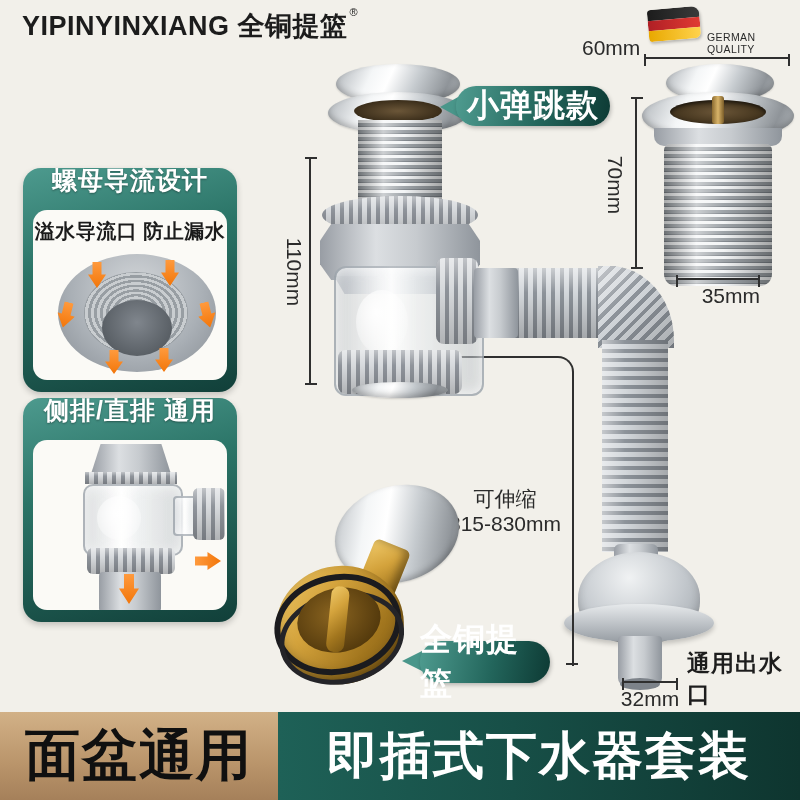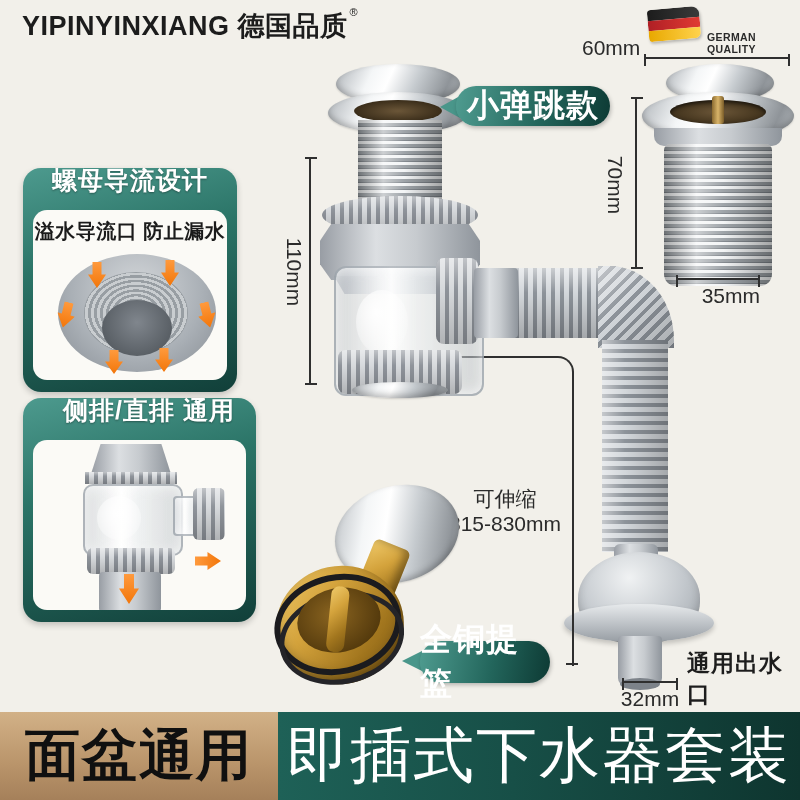--- a/index.html
+++ b/index.html
@@ -8,21 +8,21 @@
 
   
   .brand-row{position:absolute;left:22px;top:8px;display:flex;align-items:flex-start;color:#1c1c1c;}
   .brand-logo{font-size:27px;font-weight:bold;letter-spacing:.5px;}
   .reg{font-size:11px;margin-left:2px;margin-top:-2px;}
   .flag{position:absolute;left:648px;top:8px;width:52px;height:32px;transform:rotate(-5deg);border-radius:4px 8px 6px 4px;overflow:hidden;box-shadow:1px 2px 3px rgba(0,0,0,.25);}
   .flag .b{height:34%;background:linear-gradient(90deg,#1c1c1c,#3a3a3a);}
   .flag .r{height:33%;background:linear-gradient(90deg,#b01f25,#e03a33);}
   .flag .g{height:33%;background:linear-gradient(90deg,#e8a800,#ffd34d);}
   .quality-cn{position:absolute;left:707px;top:6px;font-size:22px;font-weight:bold;color:#1c1c1c;}
-  .quality-en{position:absolute;left:707px;top:31px;font-size:10.5px;letter-spacing:.4px;color:#2a2a2a;font-weight:bold;}
+  .quality-en{position:absolute;left:707px;top:31px;font-size:10.5px;letter-spacing:.4px;color:#2a2a2a;}
 
   
   .dl-h{position:absolute;height:0;border-top:2px solid #2f2f2f;}
   .dl-h::before,.dl-h::after{content:"";position:absolute;top:-5px;width:2px;height:12px;background:#2f2f2f;}
   .dl-h::before{left:0}.dl-h::after{right:0}
   .dl-v{position:absolute;width:0;border-left:2px solid #2f2f2f;}
   .dl-v::before,.dl-v::after{content:"";position:absolute;left:-6px;width:12px;height:2px;background:#2f2f2f;}
   .dl-v::before{top:0}.dl-v::after{bottom:0}
   .dim-text{position:absolute;font-size:21px;color:#2b2b2b;}
   .rot90{transform:rotate(90deg);text-align:center;}
@@ -62,32 +62,32 @@
   .hose-elbow{position:absolute;border-top-right-radius:85% 90%;background:repeating-linear-gradient(135deg,#8d939a 0 4px,#d3d7db 4px 9px);overflow:hidden;}
   .hose-elbow::after{content:"";position:absolute;inset:0;border-top-right-radius:85% 90%;background:linear-gradient(135deg,rgba(255,255,255,.5),rgba(255,255,255,0) 40%,rgba(0,0,0,.2));}
 
   
   .gold{background:linear-gradient(135deg,#f0ca6a 0%,#d4a33c 35%,#a2761e 70%,#7a5713 100%);}
 
   
   .banner-left{position:absolute;left:0;top:712px;width:278px;height:88px;background:linear-gradient(180deg,#d2b187,#b9946a 60%,#a5805a);display:flex;align-items:center;justify-content:center;}
   .banner-left span{font-size:55px;font-weight:bold;color:#101010;letter-spacing:2px;}
   .banner-right{position:absolute;left:278px;top:712px;width:522px;height:88px;background:linear-gradient(90deg,#1e6157 0%,#174f47 45%,#0e352f 100%);display:flex;align-items:center;justify-content:center;}
-  .banner-right span{font-size:61px;font-weight:normal;color:#fff;letter-spacing:2px;}
+  .banner-right span{font-size:51px;font-weight:bold;color:#fff;letter-spacing:2px;}
 
   .outlet-label{position:absolute;left:687px;top:648px;font-size:23px;font-weight:600;color:#1d1d1d;letter-spacing:1px;}
   .stretch{position:absolute;left:438px;top:486px;width:134px;text-align:center;font-size:21px;color:#2b2b2b;line-height:25px;}
 </style>
 </head>
 <body>
 
 <div class="page">
 
   <div class="brand-row">
-    <span class="brand-logo">YIPINYINXIANG 德国品质</span>
+    <span class="brand-logo">YIPINYINXIANG 全铜提篮</span>
     <span class="reg">®</span>
   </div>
   <div class="flag">
     <div class="b"></div>
     <div class="r"></div>
     <div class="g"></div>
   </div>
   <div class="quality-en">GERMAN QUALITY</div>
 
   <div class="dim-text" style="left:582px;top:36px;text-align:center;">60mm</div>
@@ -170,21 +170,21 @@
       <div style="position:absolute;left:69px;top:90px;width:70px;height:56px;border-radius:50%;background:radial-gradient(ellipse at 50% 40%,#80868d,#5a6066 70%);"></div>
       <div class="arrow" style="left:55px;top:52px;width:18px;height:26px;"></div>
       <div class="arrow" style="left:128px;top:50px;width:18px;height:26px;"></div>
       <div class="arrow" style="left:24px;top:92px;width:18px;height:26px;transform:rotate(14deg);"></div>
       <div class="arrow" style="left:165px;top:92px;width:18px;height:26px;transform:rotate(-14deg);"></div>
       <div class="arrow" style="left:72px;top:140px;width:18px;height:24px;"></div>
       <div class="arrow" style="left:122px;top:138px;width:18px;height:24px;"></div>
     </div>
   </div>
 
-  <div class="panel" style="top:398px;padding-left:19px;">
+  <div class="panel" style="top:398px;">
     <div class="panel-title">侧排/直排 通用</div>
     <div class="panel-body">
       <div class="gray-plastic" style="position:absolute;left:58px;top:4px;width:80px;height:30px;clip-path:polygon(12% 0,88% 0,100% 100%,0 100%);"></div>
       <div class="ribbed" style="position:absolute;left:52px;top:32px;width:92px;height:12px;"></div>
       <div class="clear-body" style="position:absolute;left:50px;top:44px;width:96px;height:68px;border-radius:10px;"></div>
       <div style="position:absolute;left:64px;top:56px;width:44px;height:44px;border-radius:50%;background:radial-gradient(ellipse at 45% 40%,rgba(255,255,255,.95),rgba(255,255,255,.25) 80%);"></div>
       <div class="clear-body" style="position:absolute;left:140px;top:56px;width:26px;height:36px;border-radius:4px;"></div>
       <div class="ribbed" style="position:absolute;left:160px;top:48px;width:32px;height:52px;border-radius:6px;"></div>
       <div class="arrow" style="left:166px;top:108px;width:18px;height:26px;transform:rotate(-90deg);"></div>
       <div class="ribbed" style="position:absolute;left:54px;top:108px;width:88px;height:26px;border-radius:6px;"></div>

